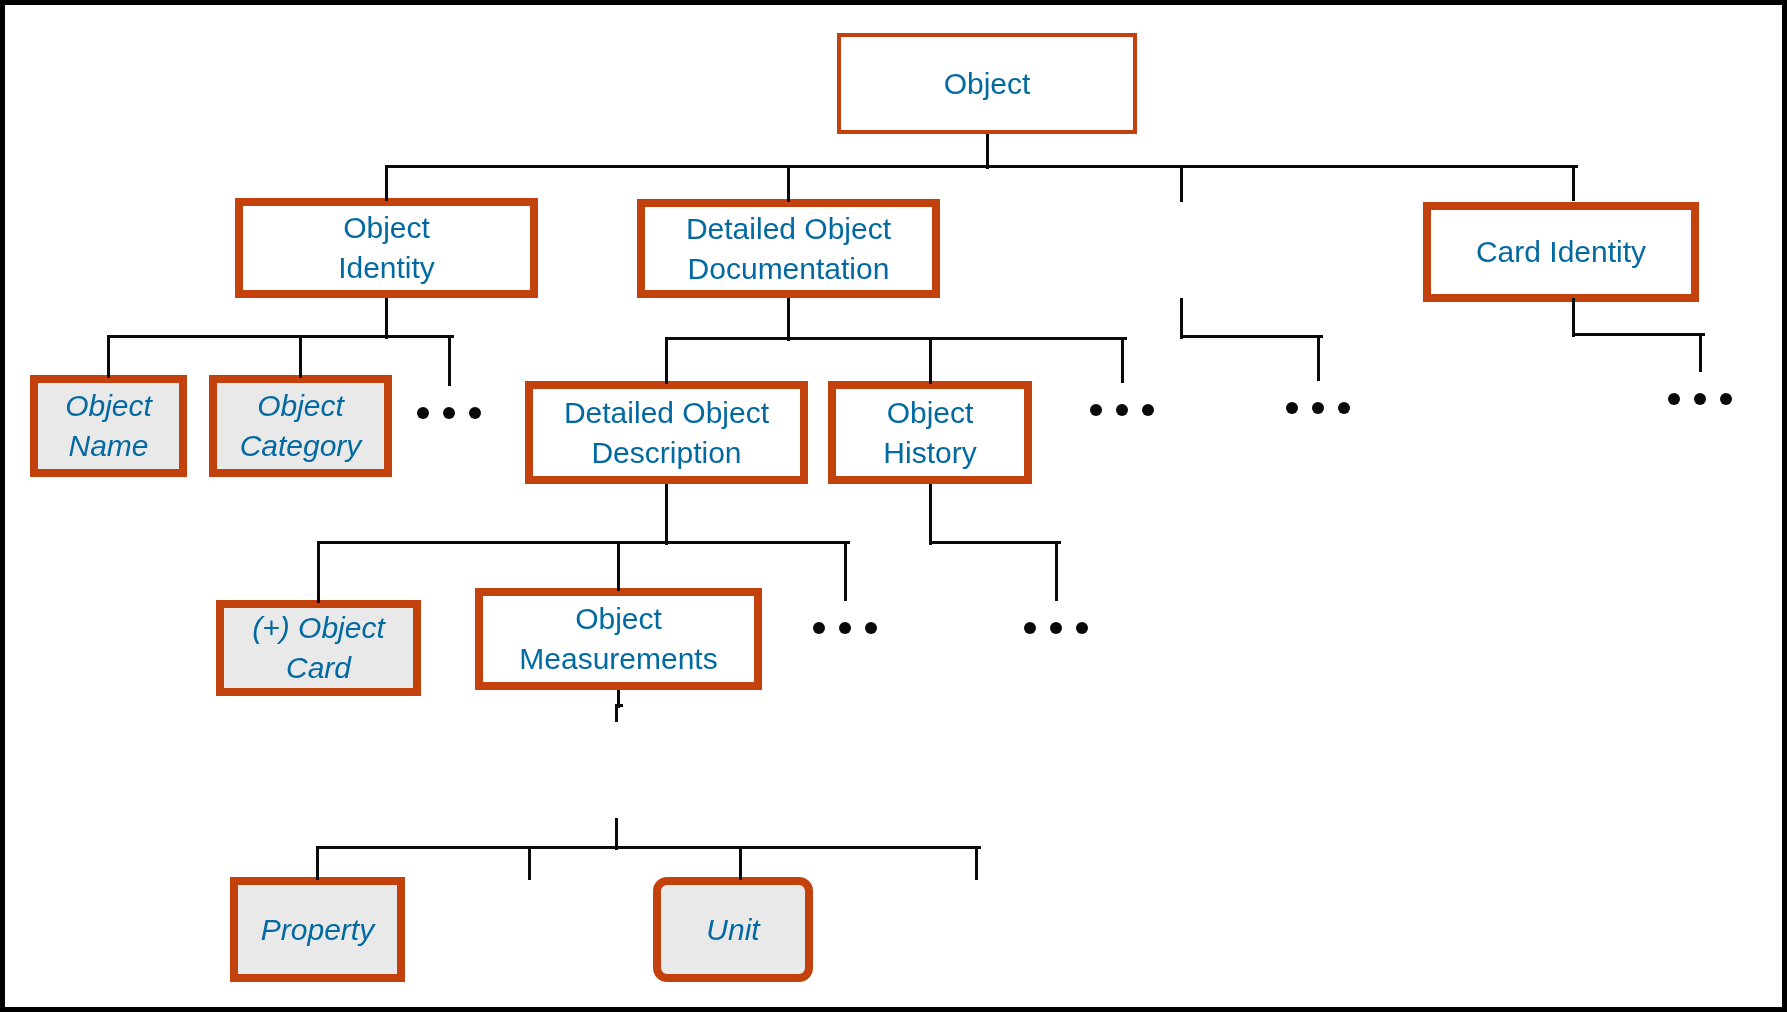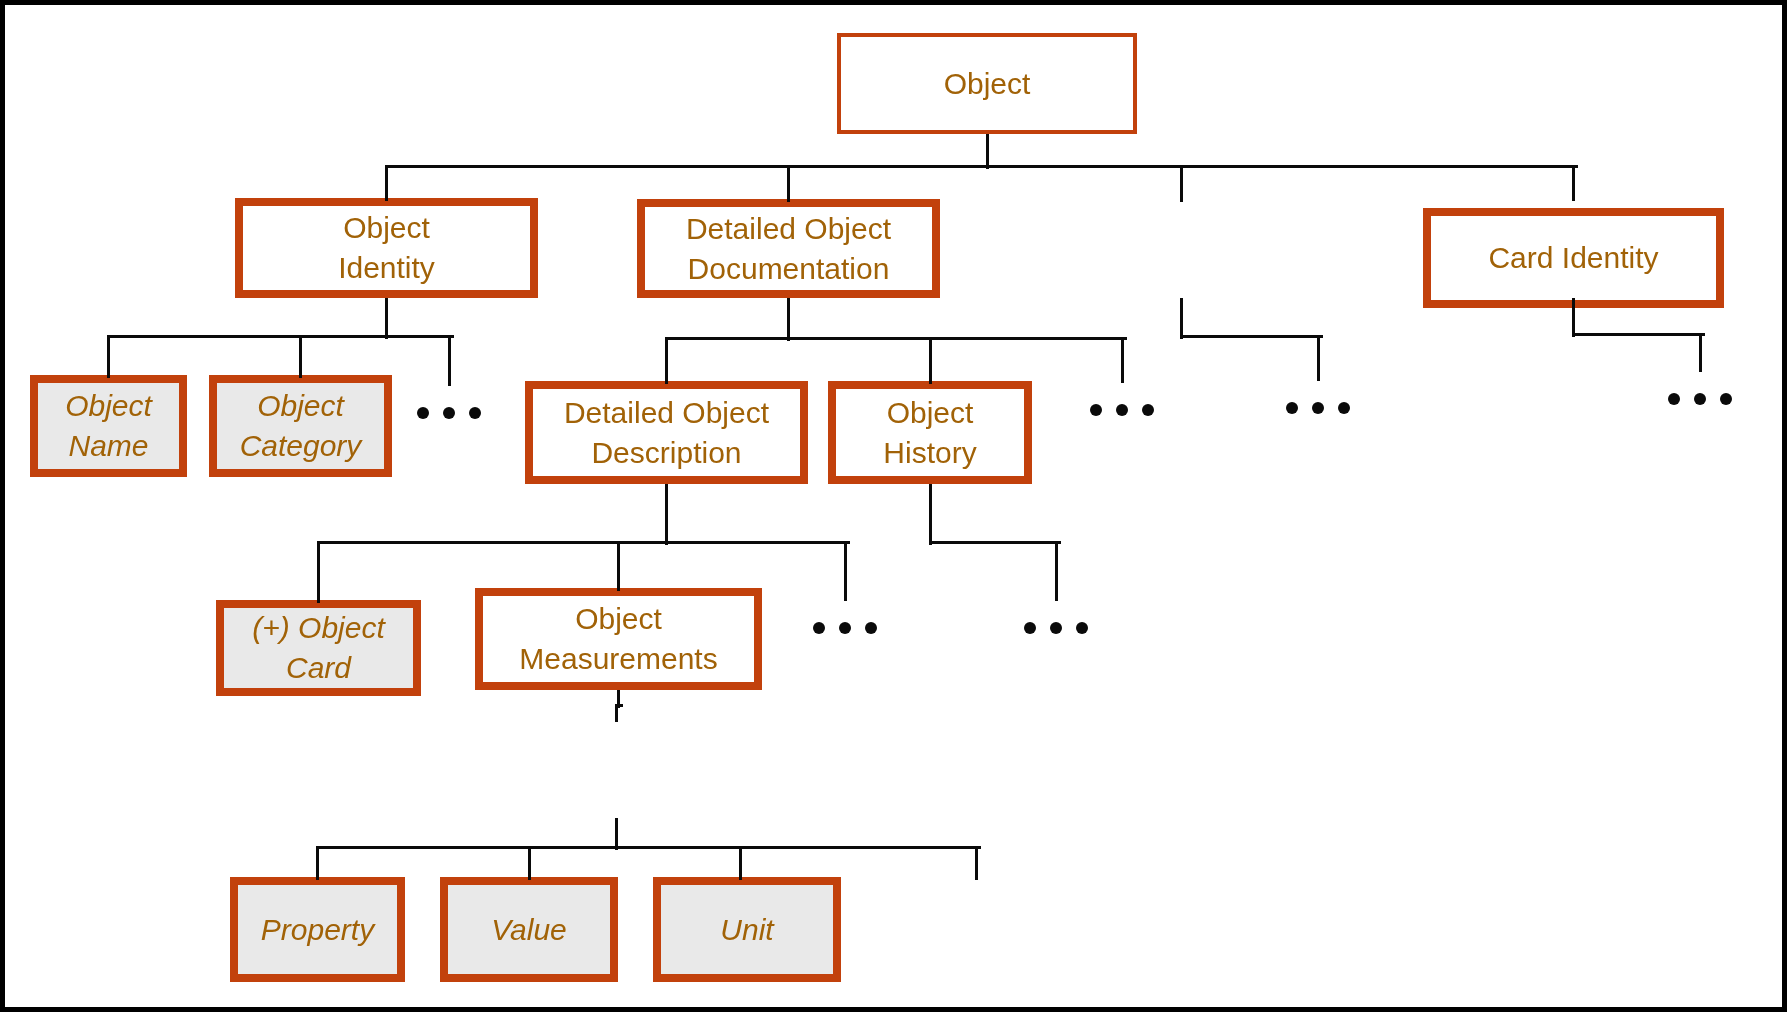--- a/index.html
+++ b/index.html
@@ -17,21 +17,21 @@
     box-sizing:border-box;
     pointer-events:none;
   }
   .node{
     position:absolute;
     box-sizing:border-box;
     border:8px solid #c2410c;
     background:#ffffff;
     display:flex;align-items:center;justify-content:center;
     text-align:center;
-    color:#a16207;
+    color:#0369a1;
     font-size:30px;line-height:40px;
     white-space:pre-line;
   }
   .node.shaded{
     background:#e9e9e9;
     font-style:italic;
   }
   .node.root{border-width:4px;}
   .line{
     position:absolute;
@@ -52,36 +52,35 @@
 </head>
 <body>
 
 <div id="canvas">
   <div id="frame"></div>
 <div class="node  root" style="left: 837px; top: 33px; width: 300px; height: 101px;"><span>Object</span></div>
     <div class="node " style="left: 235px; top: 198px; width: 303px; height: 100px;"><span>Object
 Identity</span></div>
     <div class="node " style="left: 637px; top: 199px; width: 303px; height: 99px;"><span>Detailed Object
 Documentation</span></div>
-    <div class="node " style="left: 1423px; top: 208px; width: 301px; height: 100px;"><span>Card Identity</span></div>
+    <div class="node " style="left: 1423px; top: 202px; width: 276px; height: 100px;"><span>Card Identity</span></div>
     <div class="node shaded" style="left: 30px; top: 375px; width: 157px; height: 102px;"><span>Object
 Name</span></div>
     <div class="node shaded" style="left: 209px; top: 375px; width: 183px; height: 102px;"><span>Object
 Category</span></div>
     <div class="node " style="left: 525px; top: 381px; width: 283px; height: 103px;"><span>Detailed Object
 Description</span></div>
     <div class="node " style="left: 828px; top: 381px; width: 204px; height: 103px;"><span>Object
 History</span></div>
     <div class="node shaded" style="left: 216px; top: 600px; width: 205px; height: 96px;"><span>(+) Object
 Card</span></div>
     <div class="node " style="left: 475px; top: 588px; width: 287px; height: 102px;"><span>Object
 Measurements</span></div>
     <div class="node shaded" style="left: 230px; top: 877px; width: 175px; height: 105px; font-style: italic;"><span>Property</span></div>
-    <div class="node shaded" style="left: 440px; top: 877px; width: 178px; height: 105px;"><span>Value</span></div>
-    <div class="node shaded" style="left: 653px; top: 877px; width: 188px; height: 105px;"><span>Unit</span></div>
+    <div class="node shaded" style="left: 653px; top: 877px; width: 160px; height: 105px; border-radius: 14px;"><span>Unit</span></div>
     <div class="dots" style="left: 409px; top: 405px; width: 80px; height: 16px;">
       <span class="dot"></span>
       <span class="dot"></span>
       <span class="dot"></span>
     </div>
     <div class="dots" style="left: 1082px; top: 402px; width: 80px; height: 16px;">
       <span class="dot"></span>
       <span class="dot"></span>
       <span class="dot"></span>
     </div>

